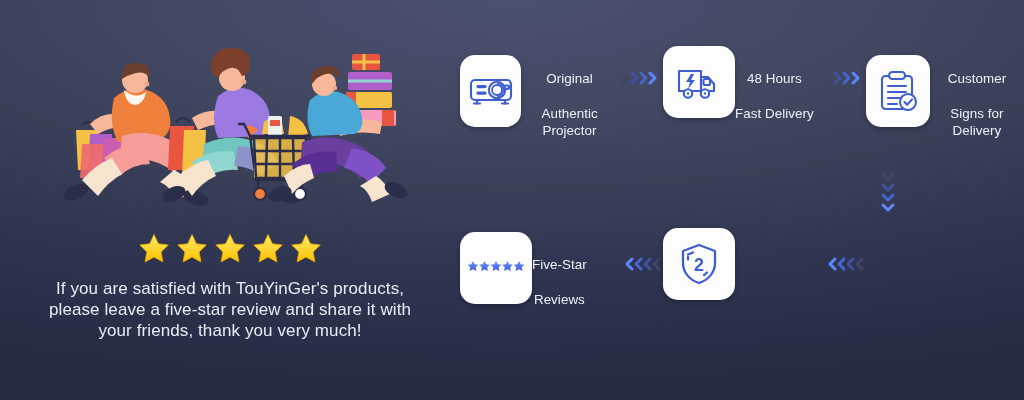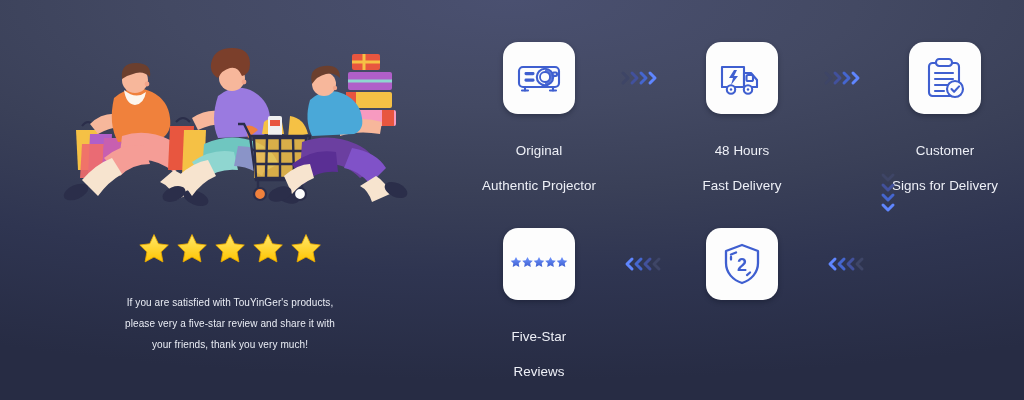--- a/index.html
+++ b/index.html
@@ -19,32 +19,32 @@
   
   #left-panel{position:absolute;left:0;top:0;width:460px;height:400px;}
 
   #illustration{position:absolute;left:52px;top:38px;width:400px;height:200px;}
 
   #stars-row{position:absolute;left:0;top:232px;width:460px;
     display:flex;justify-content:center;align-items:center;gap:4px;}
   .gold-star{width:34px;height:34px;display:block;}
 
   #review-text{position:absolute;left:48px;top:278px;width:364px;
-    text-align:center;color:#e9ecf4;font-size:10px;line-height:21px;
-    letter-spacing:.1px;margin-top:14px;}
+    text-align:center;color:#e9ecf4;font-size:17px;line-height:21px;
+    letter-spacing:.1px;}
 
   
   #features-panel{position:absolute;left:460px;top:0;width:564px;height:400px;}
 
   .feature-row{position:absolute;left:0;width:564px;height:130px;display:flex;
     align-items:flex-start;}
   #feature-row-top{top:42px;}
   #feature-row-bottom{top:228px;}
 
-  .feature{width:158px;display:flex;flex-direction:column;align-items:center;}
+  .feature{width:158px;display:flex;flex-direction:row;align-items:center;}
   .tile{width:72px;height:72px;border-radius:15px;background:#fdfdfd;
     box-shadow:0 2px 5px rgba(10,14,30,.35);
     display:flex;align-items:center;justify-content:center;}
   .tile svg{display:block;}
   .feature-label{margin-top:10px;text-align:center;color:#eef0f7;
     font-size:13.4px;line-height:17.5px;letter-spacing:.05px;white-space:pre-line;}
 
   .connector{width:45px;height:72px;display:flex;align-items:center;justify-content:center;}
 
   #down-connector{position:absolute;left:398px;top:166px;width:60px;height:58px;
@@ -190,21 +190,21 @@
       <svg class="gold-star" viewBox="0 0 24 24">
         <path d="M12 1.8l3.1 6.5 7 .9-5.1 4.9 1.3 7-6.3-3.4-6.3 3.4 1.3-7L2 9.2l7-.9z" fill="url(#gs)" stroke="#e9a900" stroke-width=".6" stroke-linejoin="round"></path>
       </svg>
       <svg class="gold-star" viewBox="0 0 24 24">
         <path d="M12 1.8l3.1 6.5 7 .9-5.1 4.9 1.3 7-6.3-3.4-6.3 3.4 1.3-7L2 9.2l7-.9z" fill="url(#gs)" stroke="#e9a900" stroke-width=".6" stroke-linejoin="round"></path>
       </svg>
     </div>
 
     <div id="review-text">
       <div>If you are satisfied with TouYinGer's products,</div>
-      <div>please very a five-star review and share it with</div>
+      <div>please leave a five-star review and share it with</div>
       <div>your friends, thank you very much!</div>
     </div>
   </div>
 
   <div id="features-panel">
 
     <div class="feature-row" id="feature-row-top">
 
       <div class="feature">
         <div class="tile">

